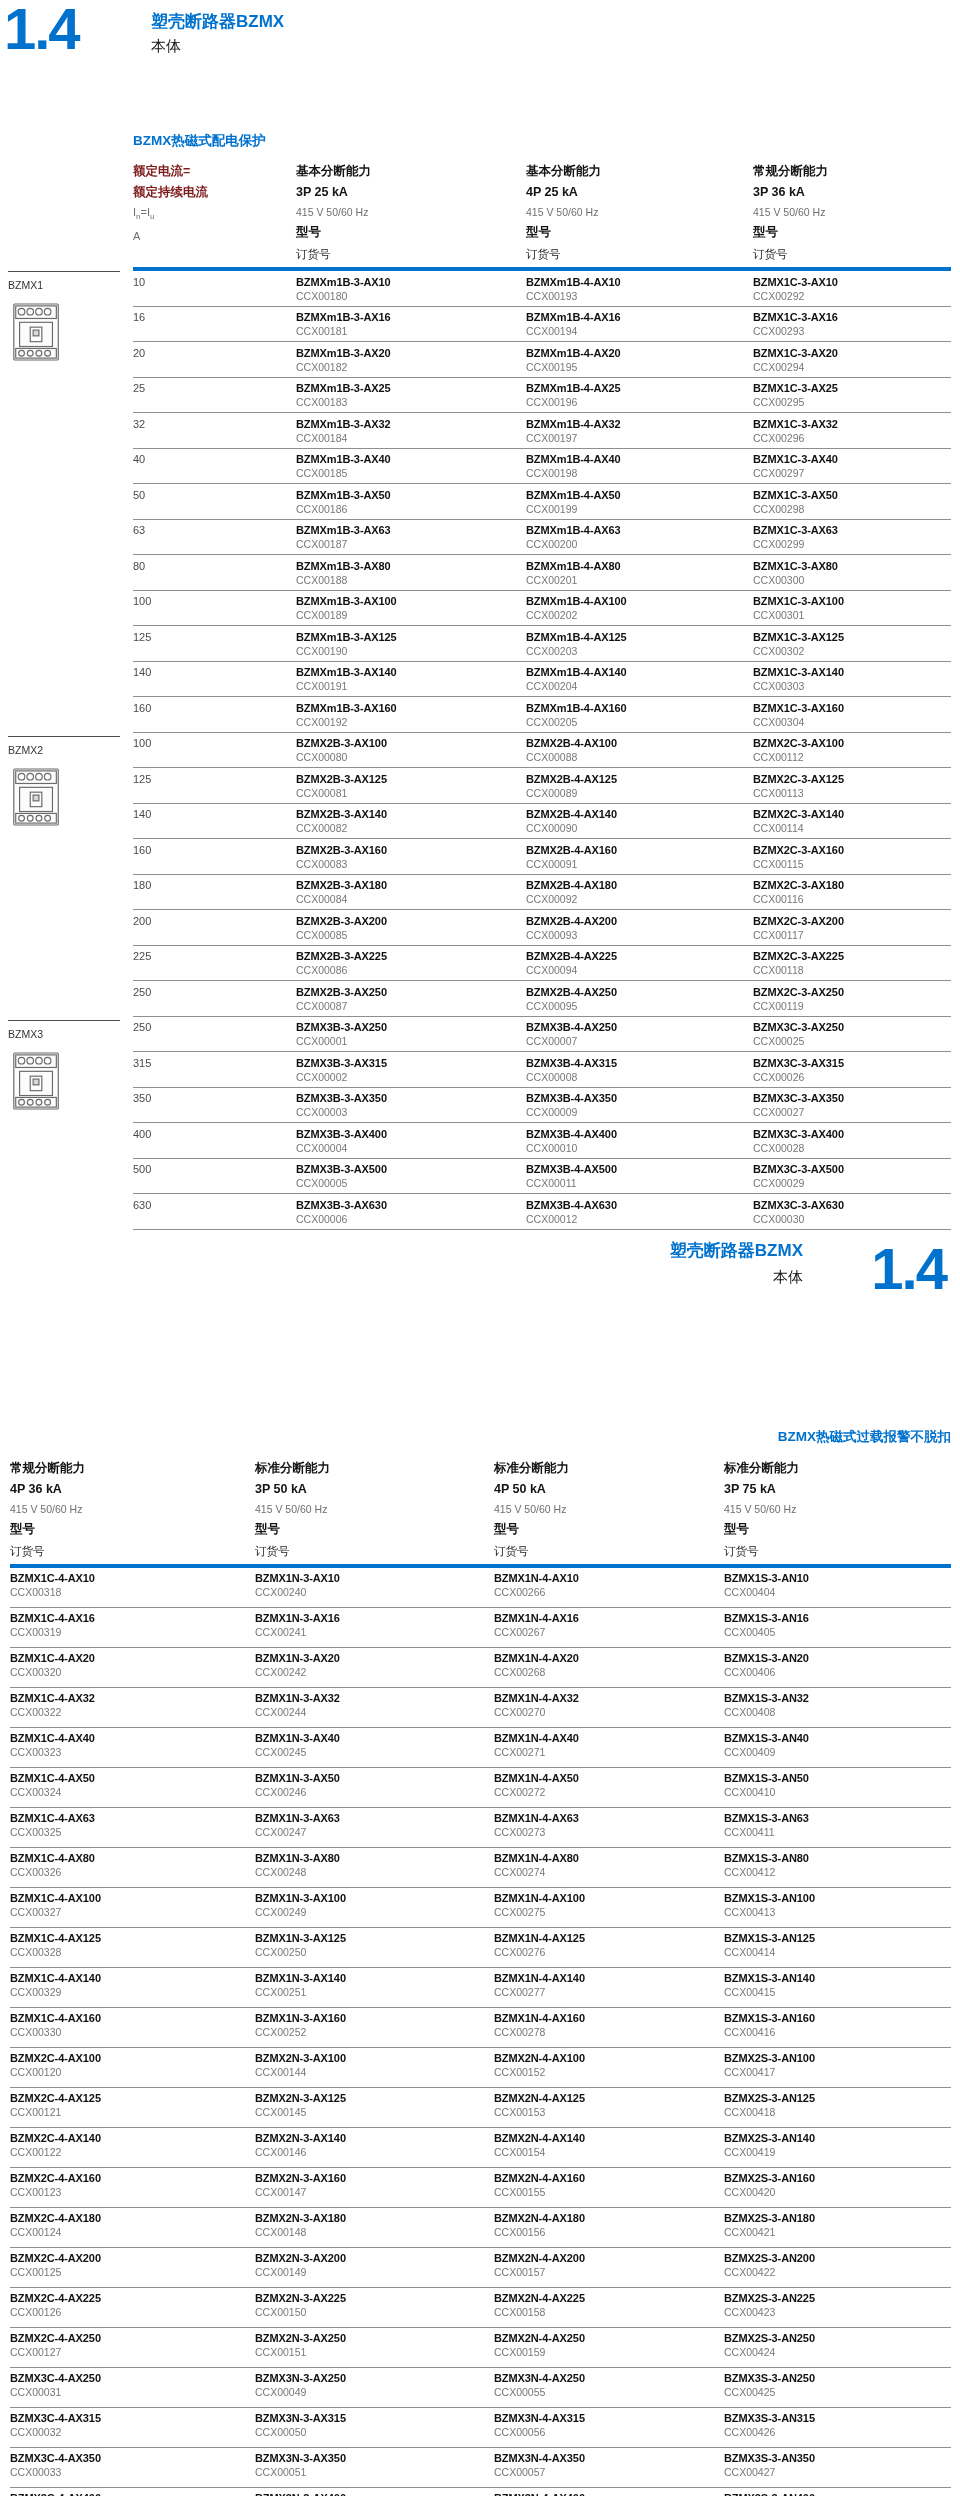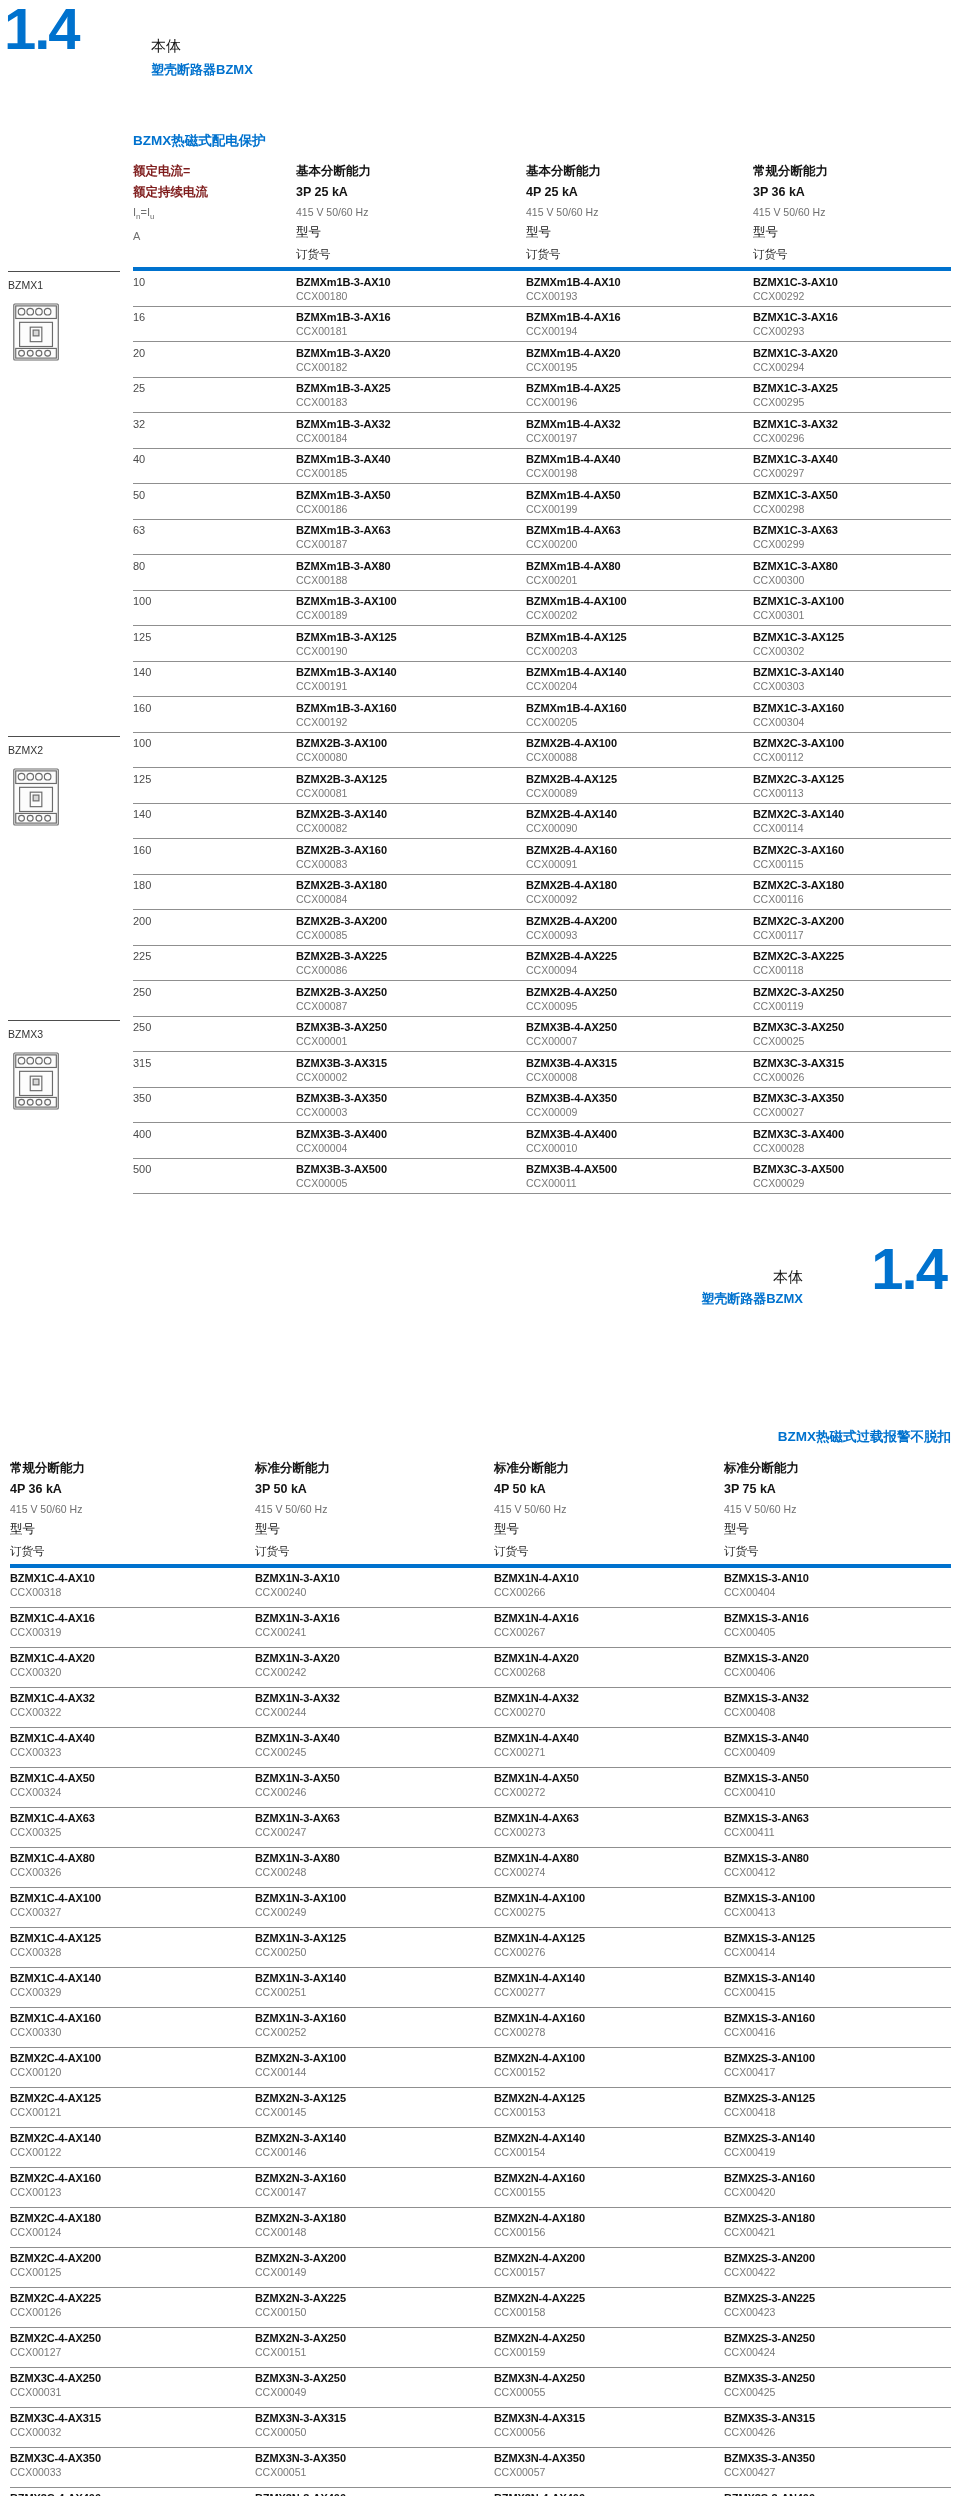--- a/index.html
+++ b/index.html
@@ -3,21 +3,21 @@
 <meta charset="utf-8">
 <style>
   :root{ --blue:#0072ce; --sep:#8f8f8f; --gray:#6f6f6f; }
   html,body{margin:0;padding:0;background:#fff;}
   .page{position:relative;width:960px;height:2496px;background:#fff;overflow:hidden;
         font-family:"Liberation Sans",sans-serif;color:#111;}
   
   .secnum{position:absolute;font-size:58px;font-weight:bold;color:var(--blue);letter-spacing:-2px;line-height:58px;}
   .secnum.top{left:4px;top:0px;}
   .secnum.mid{right:14px;top:1240px;}
-  .hd-title{position:absolute;font-size:13px;font-weight:bold;color:var(--blue);line-height:20px;margin-top:48px;}
+  .hd-title{position:absolute;font-size:17px;font-weight:bold;color:var(--blue);line-height:20px;}
   .hd-sub{position:absolute;font-size:15px;color:#141414;line-height:18px;}
   .hd-title.top{left:151px;top:12px;}
   .hd-sub.top{left:151px;top:37px;}
   .hd-title.mid{right:157px;top:1241px;text-align:right;}
   .hd-sub.mid{right:157px;top:1268px;text-align:right;}
   
   .sb{position:absolute;left:8px;width:120px;}
   .sb1{top:271px}.sb2{top:736px}.sb3{top:1020px}
   .sb .rule{border-top:1px solid #4d4d4d;width:112px;margin-bottom:7px;}
   .sb .lbl{font-size:10.5px;color:#333;margin-bottom:9px;}
@@ -29,21 +29,21 @@
   .t2{position:absolute;left:10px;top:1428px;width:941px;}
   .t2 .theading{text-align:right;margin-bottom:12px;}
   .t-head{display:grid;}
   .t1 .t-head{grid-template-columns:163px 230px 227px 1fr;}
   .t2 .t-head{grid-template-columns:245px 239px 230px 1fr;}
   .curh1{font-size:12.5px;font-weight:bold;line-height:21px;color:#7f1d1d;}
   .curh3{font-size:11px;color:var(--gray);line-height:19px;}
   .curh4{font-size:11px;color:var(--gray);line-height:21px;}
   .cap,.rat{font-size:12.5px;font-weight:bold;line-height:21px;color:#141414;}
   .vol{font-size:10.5px;color:var(--gray);line-height:19px;}
-  .mlab{font-size:12.5px;font-weight:normal;line-height:21px;color:#141414;}
+  .mlab{font-size:12.5px;font-weight:bold;line-height:21px;color:#141414;}
   .olab{font-size:11.5px;font-weight:normal;line-height:22px;color:#222;}
   .bluebar{height:4px;background:var(--blue);margin-top:2px;}
   .trow{display:grid;box-sizing:border-box;border-bottom:1px solid var(--sep);}
   .t1 .trow{grid-template-columns:163px 230px 227px 1fr;height:35.5px;padding-top:3.5px;}
   .t2 .trow{grid-template-columns:245px 239px 230px 1fr;height:40px;padding-top:3px;}
   .cur{font-size:11px;color:#4a4a4a;padding-top:1px;}
   .mdl{font-size:11px;font-weight:bold;color:#111;line-height:14px;letter-spacing:-0.1px;}
   .ord{font-size:10.5px;color:#777;line-height:14px;}
   sub{font-size:8px;}
 </style>
@@ -568,20 +568,35 @@
     <div>
       <div class="mdl">BZMX3B-4-AX500</div>
       <div class="ord">CCX00011</div>
     </div>
     <div>
       <div class="mdl">BZMX3C-3-AX500</div>
       <div class="ord">CCX00029</div>
     </div>
   </div>
 
+  <div class="trow">
+    <div class="cur">630</div>
+    <div>
+      <div class="mdl">BZMX3B-3-AX630</div>
+      <div class="ord">CCX00006</div>
+    </div>
+    <div>
+      <div class="mdl">BZMX3B-4-AX630</div>
+      <div class="ord">CCX00012</div>
+    </div>
+    <div>
+      <div class="mdl">BZMX3C-3-AX630</div>
+      <div class="ord">CCX00030</div>
+    </div>
+  </div>
 </div>
   </section>
 
   <div class="secnum mid">1.4</div>
   <div class="hd-title mid">塑壳断路器BZMX</div>
   <div class="hd-sub mid">本体</div>
 
   <section class="t2">
     <div class="theading">BZMX热磁式过载报警不脱扣</div>
     <div class="t-head" id="t2-head">

